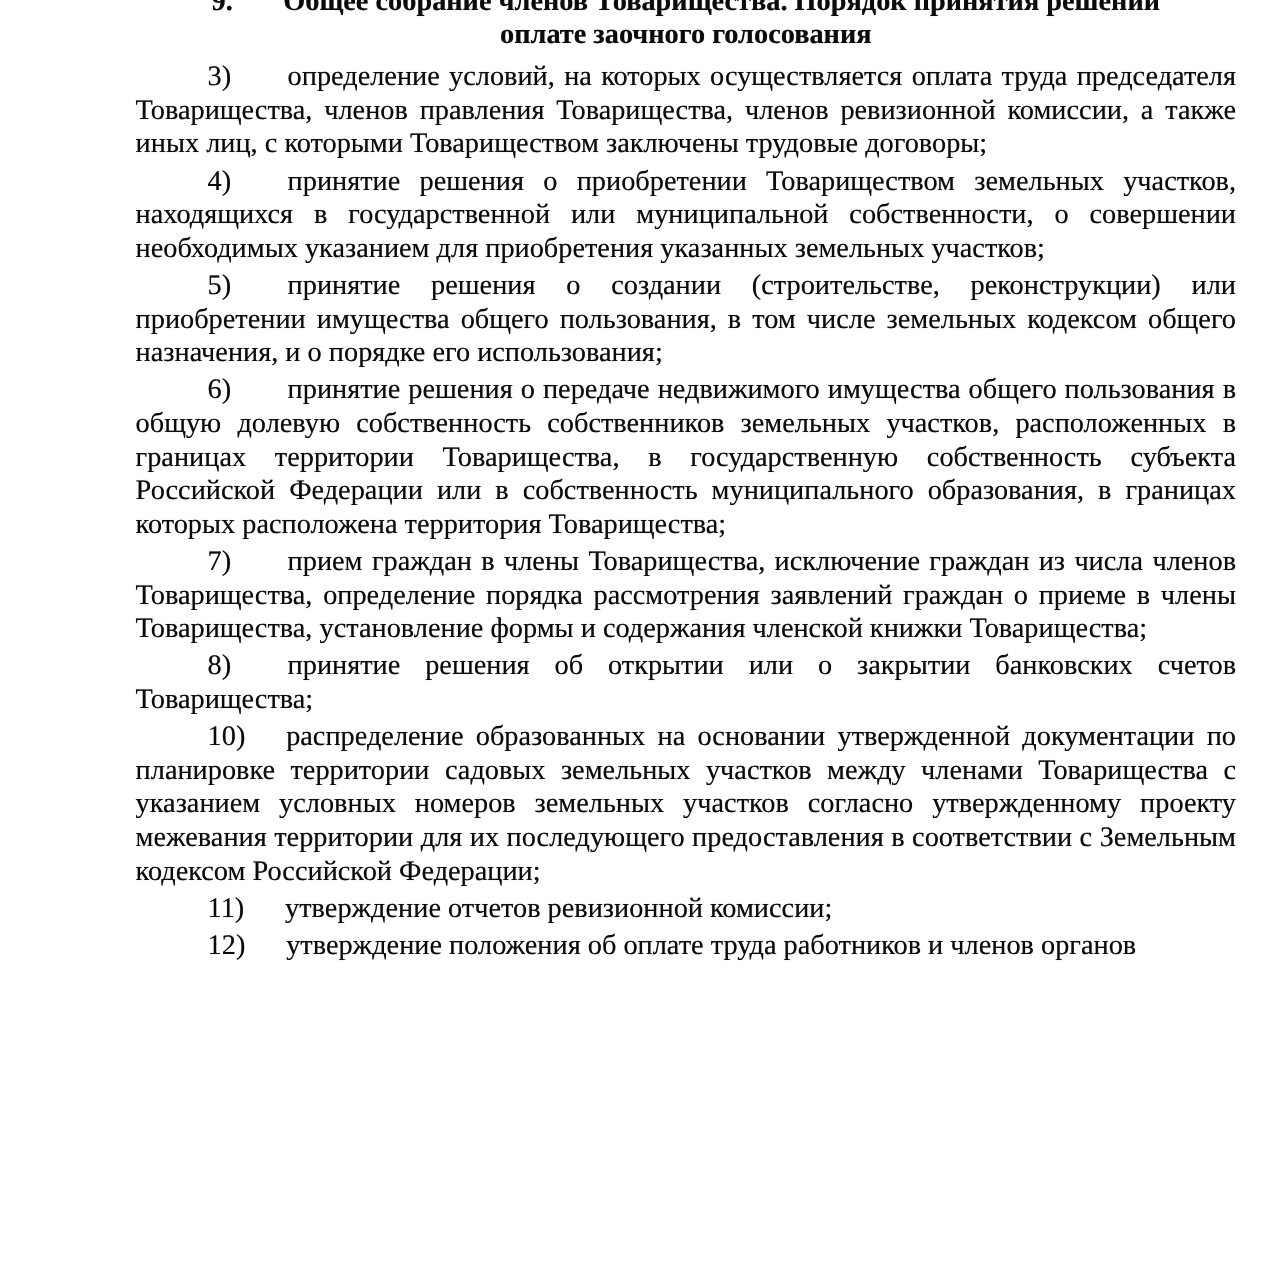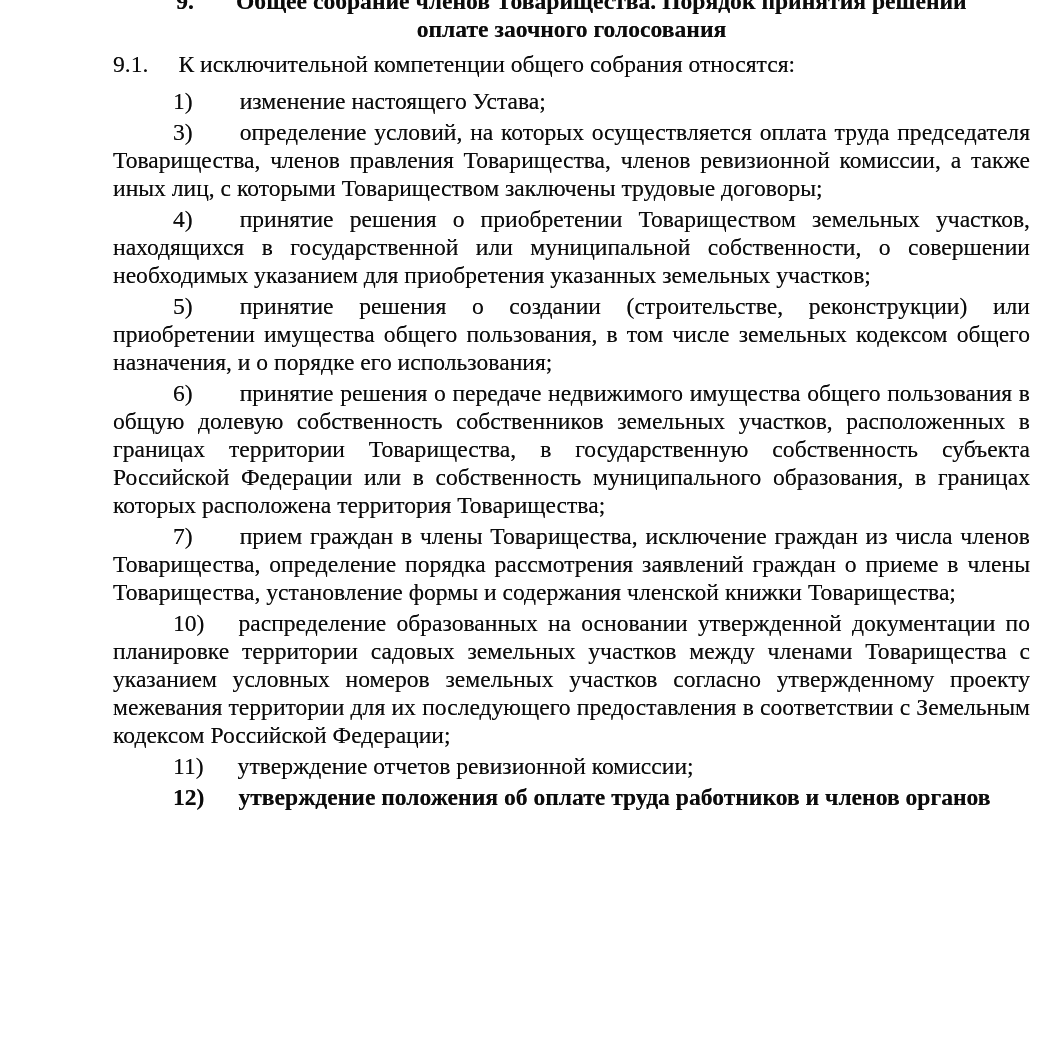--- a/index.html
+++ b/index.html
@@ -37,21 +37,21 @@
     margin: 0 0 7px 0;
   }
   .heading-line { display: block; }
   .section-para {
     margin: 0 0 9px 0;
   }
   .item {
     margin: 0 0 3px 0;
     text-indent: 60px;
   }
-  .item:last-child { margin-bottom: 0; font-weight: bold; }
+  .item:last-child { margin-bottom: 0; }
   .tab {
     display: inline-block;
     height: 1px;
   }
   .tab-heading { width: 42px; }
   .tab-section { width: 30px; }
   .item .tab { width: 47px; }
   
   .item.two-digit .tab { width: 34px; }
 </style>
@@ -59,35 +59,34 @@
 <body>
 
 <div class="sheet">
   <div class="doc">
 
     <div class="heading">
       <span class="heading-line"><span>9.</span><span class="tab tab-heading"></span><span>Общее собрание членов Товарищества. Порядок принятия решений</span></span>
       <span class="heading-line">оплате заочного голосования</span>
     </div>
 
-    <p class="section-para"><span>9.1.</span><span class="tab tab-section"></span><span>К исключительной компетенции общего собрания относятся:</span></p>
 
-    <p class="item"><span>1)</span><span class="tab"></span><span>изменение настоящего Устава;</span></p>
 
 
     <p class="item"><span>3)</span><span class="tab"></span><span>определение условий, на которых осуществляется оплата труда председателя Товарищества, членов правления Товарищества, членов ревизионной комиссии, а также иных лиц, с которыми Товариществом заключены трудовые договоры;</span></p>
 
     <p class="item"><span>4)</span><span class="tab"></span><span>принятие решения о приобретении Товариществом земельных участков, находящихся в государственной или муниципальной собственности, о совершении необходимых указанием для приобретения указанных земельных участков;</span></p>
 
     <p class="item"><span>5)</span><span class="tab"></span><span>принятие решения о создании (строительстве, реконструкции) или приобретении имущества общего пользования, в том числе земельных кодексом общего назначения, и о порядке его использования;</span></p>
 
     <p class="item"><span>6)</span><span class="tab"></span><span>принятие решения о передаче недвижимого имущества общего пользования в общую долевую собственность собственников земельных участков, расположенных в границах территории Товарищества, в государственную собственность субъекта Российской Федерации или в собственность муниципального образования, в границах которых расположена территория Товарищества;</span></p>
 
     <p class="item"><span>7)</span><span class="tab"></span><span>прием граждан в члены Товарищества, исключение граждан из числа членов Товарищества, определение порядка рассмотрения заявлений граждан о приеме в члены Товарищества, установление формы и содержания членской книжки Товарищества;</span></p>
 
+    <p class="item"><span>8)</span><span class="tab"></span><span>принятие решения об открытии или о закрытии банковских счетов Товарищества;</span></p>
 
 
     <p class="item two-digit"><span>10)</span><span class="tab"></span><span>распределение образованных на основании утвержденной документации по планировке территории садовых земельных участков между членами Товарищества с указанием условных номеров земельных участков согласно утвержденному проекту межевания территории для их последующего предоставления в соответствии с Земельным кодексом Российской Федерации;</span></p>
 
     <p class="item two-digit"><span>11)</span><span class="tab"></span><span>утверждение отчетов ревизионной комиссии;</span></p>
 
     <p class="item two-digit"><span>12)</span><span class="tab"></span><span>утверждение положения об оплате труда работников и членов органов</span></p>
 
   </div>
 </div>

